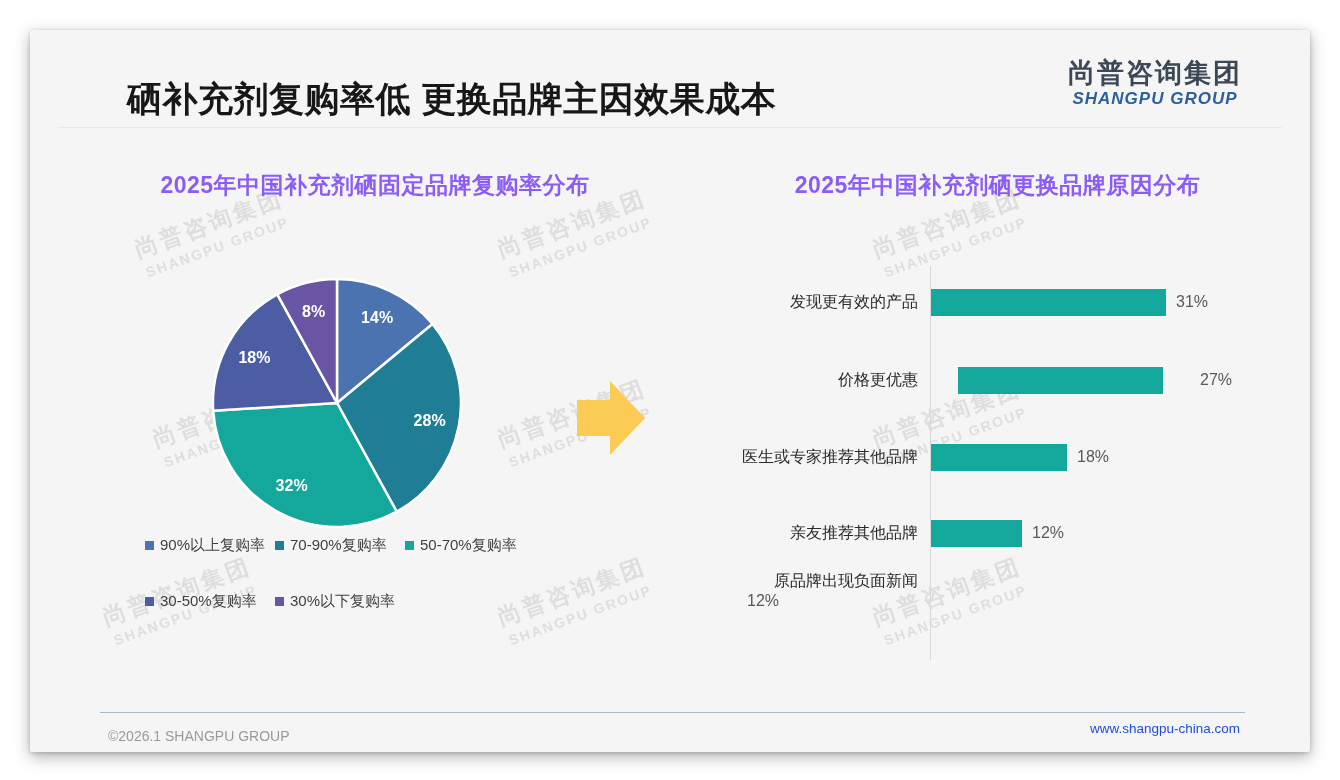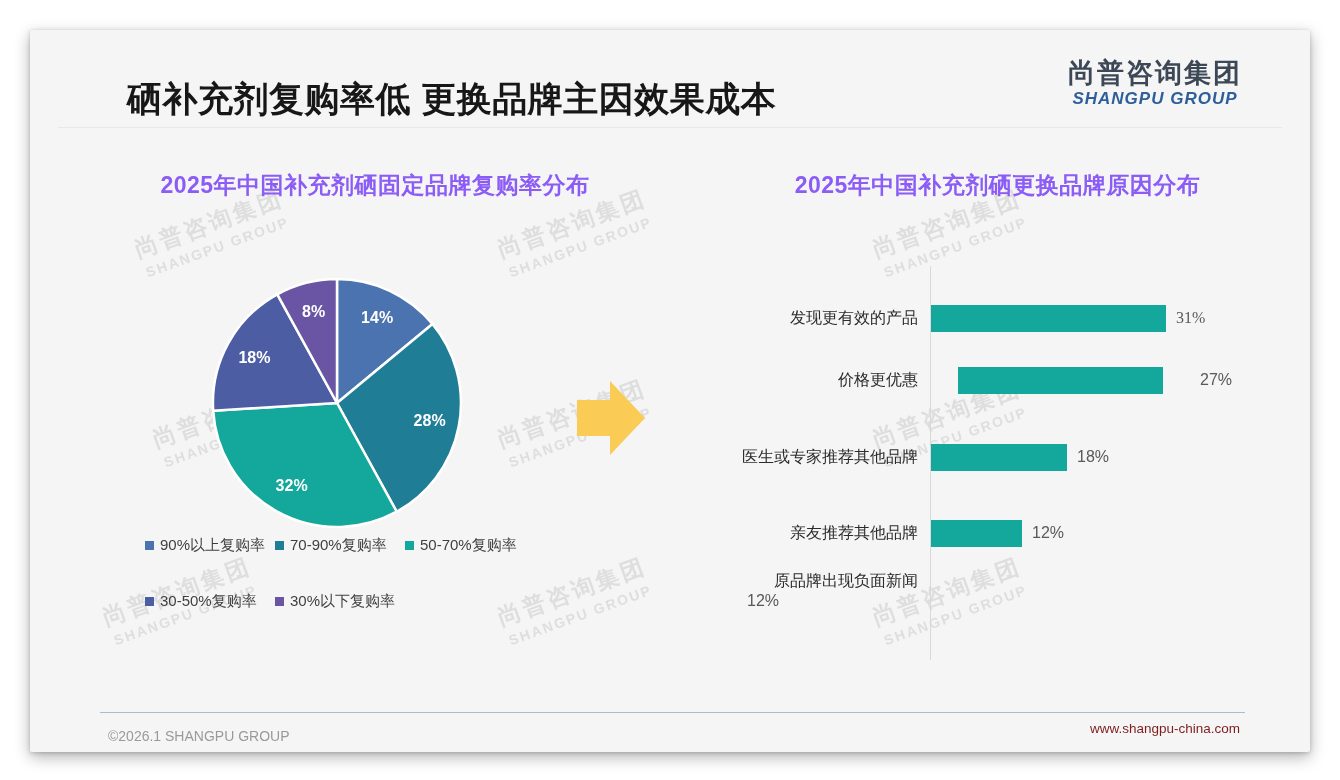--- a/index.html
+++ b/index.html
@@ -52,21 +52,21 @@
   
   .bar-axis{position:absolute;left:900px;top:236px;width:1px;height:394px;background:#d9d9d9;z-index:2;}
   .bar-row{position:absolute;left:555px;height:28px;display:flex;align-items:center;z-index:2;}
   .bar-cat{width:333px;padding-right:13px;text-align:right;font-size:16px;color:#2b2b2b;white-space:nowrap;}
   .bar-fill{height:27px;}
   .bar-val{margin-left:10px;font-size:16px;color:#595959;}
   
   .note{position:absolute;left:85px;top:659px;z-index:2;font-size:13.5px;color:#7f9cbe;letter-spacing:0.3px;}
   .footer-rule{position:absolute;left:70px;width:1145px;top:682px;height:1px;background:#a9bccf;z-index:2;}
   .footer-left{position:absolute;left:78px;top:690px;z-index:2;font-size:14px;color:#9a9a9a;margin-top:8px;}
-  .footer-right{position:absolute;right:70px;top:691px;z-index:2;font-size:13.5px;color:#7f1d1d;}
+  .footer-right{position:absolute;right:70px;top:691px;z-index:2;font-size:13.5px;color:#1d4ed8;}
 </style>
 </head>
 <body>
 
 <div class="slide">
 
   <div id="wm-layer">
       <div class="wm" style="left: 182px; top: 202px;">
         <div class="wm-cn">尚普咨询集团</div>
         <div class="wm-en">SHANGPU GROUP</div>
@@ -157,21 +157,21 @@
     </div>
 
   <div class="arrow-wrap">
     <svg width="68" height="74" viewBox="0 0 68 74">
       <polygon id="arrow-poly" points="0,19 33,19 33,0 68,37 33,74 33,55 0,55" fill="#FACC55"></polygon>
     </svg>
   </div>
 
   <div class="bar-axis"></div>
   <div id="bar-chart">
-      <div class="bar-row" style="top: 274px; font-family: Liberation Serif, serif;">
+      <div class="bar-row" style="top: 258px;">
         <div class="bar-cat">发现更有效的产品</div>
         <div class="bar-fill" style="width: 235px; background: rgb(19, 168, 155);"></div>
         <div class="bar-val">31%</div>
       </div>
       <div class="bar-row" style="top: 336px; gap: 27px;">
         <div class="bar-cat">价格更优惠</div>
         <div class="bar-fill" style="width: 205px; background: rgb(19, 168, 155);"></div>
         <div class="bar-val">27%</div>
       </div>
       <div class="bar-row" style="top: 413px;">

